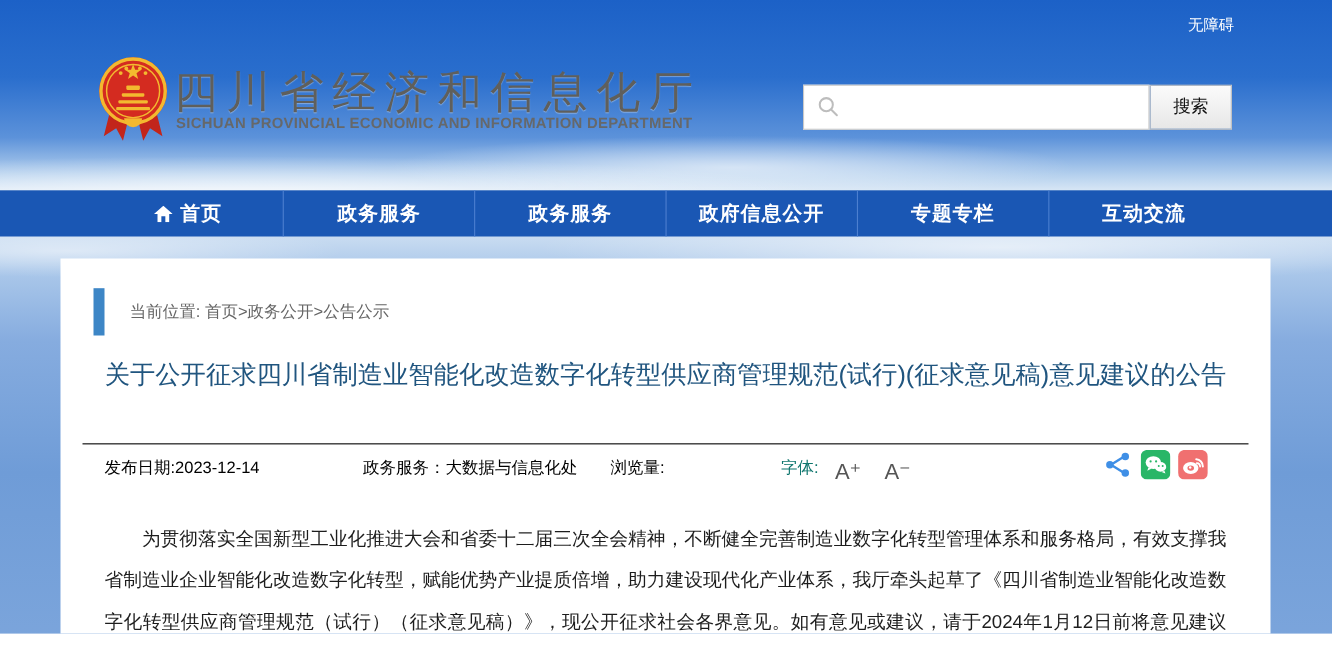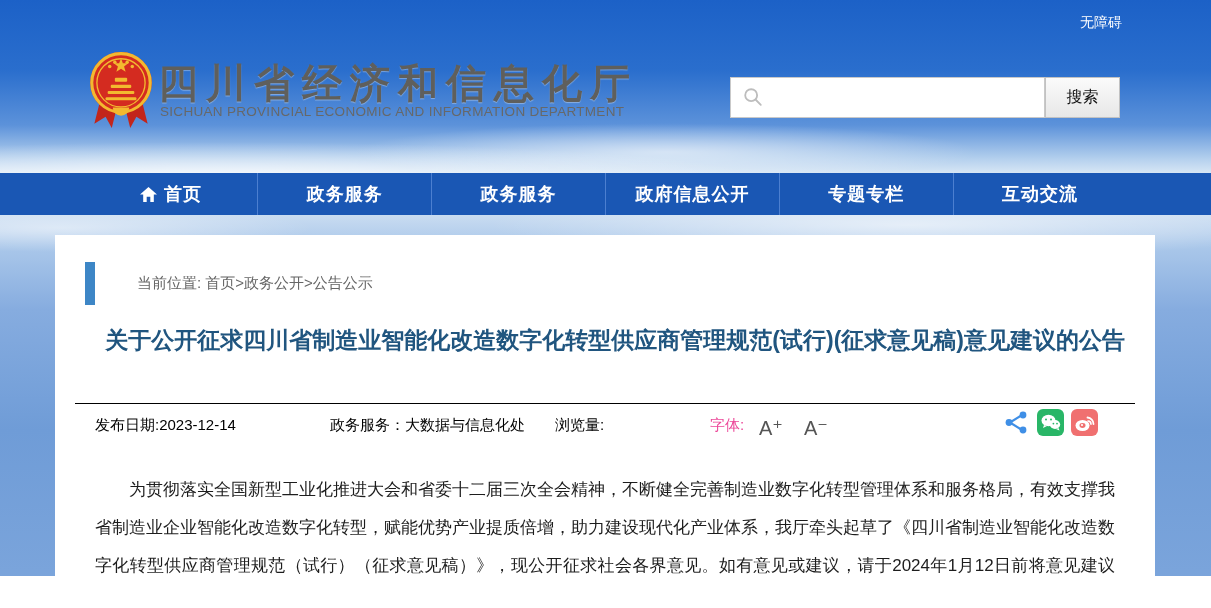--- a/index.html
+++ b/index.html
@@ -16,24 +16,24 @@
       linear-gradient(180deg,#1c61c7 0px,#2a6ecd 70px,#5c92da 125px,#b7d2ee 160px,
         #dce9f6 175px,#c9dcf1 215px,#abc8ea 245px,#86acdf 310px,#6f9cd7 430px,#7da6dc 608px);
   }
 
   
   .access{ position:absolute; top:14px; right:89px; color:#fff; font-size:14px;
     text-decoration:none; cursor:pointer; }
 
   
   .emblem{ position:absolute; left:88px; top:50px; width:66px; height:80px; }
-  .site-name{ position:absolute; left:158px; top:56px; font-size:40px; font-weight:bold;
+  .site-name{ position:absolute; left:158px; top:56px; font-size:40px; font-weight:normal;
     color:#5f5f5c; letter-spacing:8px; white-space:nowrap;
     text-shadow:0 1px 1px rgba(255,255,255,.35); }
-  .site-name-en{ position:absolute; left:160px; top:104px; font-size:13.5px; font-weight:normal;
+  .site-name-en{ position:absolute; left:160px; top:104px; font-size:13.5px; font-weight:bold;
     color:#66686a; letter-spacing:.3px; white-space:nowrap; }
 
   .search{ position:absolute; left:730px; top:77px; width:390px; height:41px; display:flex; }
   .search .input-wrap{ position:relative; width:315px; height:41px; }
   .search input{ width:100%; height:41px; border:1px solid #c9c9c9; background:#fff;
     padding:0 8px 0 42px; font-size:15px; outline:none; }
   .search .mag{ position:absolute; left:12px; top:9px; width:22px; height:22px; }
   .search button{ width:75px; height:41px; border:1px solid #c2c2c2; margin-left:0;
     background:linear-gradient(#fbfbfb,#e7e7e7); font-size:16px; color:#111; cursor:pointer;
     font-family:inherit; }
@@ -45,33 +45,33 @@
     color:#fff; font-size:18px; font-weight:bold; letter-spacing:1px;
     border-right:1px solid #4c7fd0; cursor:pointer; white-space:nowrap; }
   .nav-item:last-child{ border-right:none; }
   .nav-item .home-ico{ width:17px; height:15px; display:block; }
 
   
   .card{ position:absolute; left:55px; top:235px; width:1100px; height:380px; background:#fff; }
 
   .breadcrumb{ position:absolute; left:30px; top:27px; display:flex; align-items:center; }
   .bc-bar{ width:10px; height:43px; background:#3d86c6; }
-  .bc-text{ margin-left:42px; font-size:15px; color:#666; }
+  .bc-text{ margin-left:23px; font-size:15px; color:#666; }
   .bc-text .path{ cursor:pointer; }
 
-  .art-title{ position:absolute; left:30px; top:88px; width:1040px; text-align:right;
-    font-size:23px; line-height:34px; font-weight:700; color:#20557f; }
+  .art-title{ position:absolute; left:30px; top:88px; width:1040px; text-align:center;
+    font-size:23px; line-height:34px; font-weight:400; color:#20557f; }
 
   .meta-row{ position:absolute; left:20px; top:168px; width:1060px; height:52px;
     border-top:1px solid #000000; font-size:15px; color:#000; }
   .meta-row .m{ position:absolute; top:12px; white-space:nowrap; }
   .m-date{ left:20px; }
   .m-source{ left:255px; }
   .m-views{ left:480px; }
-  .m-fontlabel{ left:635px; color:#ec4899; }
+  .m-fontlabel{ left:635px; color:#0f766e; }
   .m-fplus{ left:684px; top:7px; font-size:20px; color:#555; cursor:pointer; }
   .m-fminus{ left:729px; top:7px; font-size:20px; color:#555; cursor:pointer; }
   .share-box{ position:absolute; left:928px; top:5px; display:flex; gap:7px; align-items:center; }
   .share-box .ico{ width:27px; height:27px; display:block; cursor:pointer; }
 
   .art-body{ position:absolute; left:40px; top:236px; width:1020px; font-size:17px;
     line-height:38px; color:#1d1d1d; text-align:justify; text-indent:2em; }
 </style>
 </head>
 <body>

